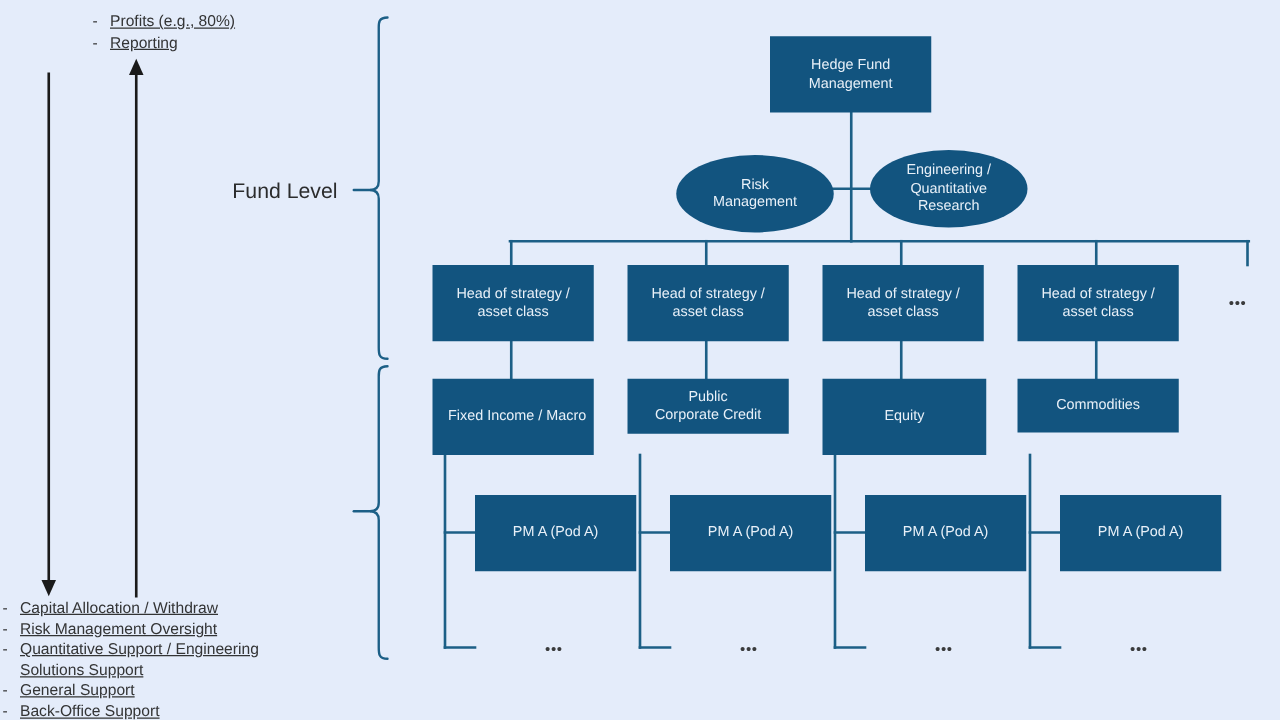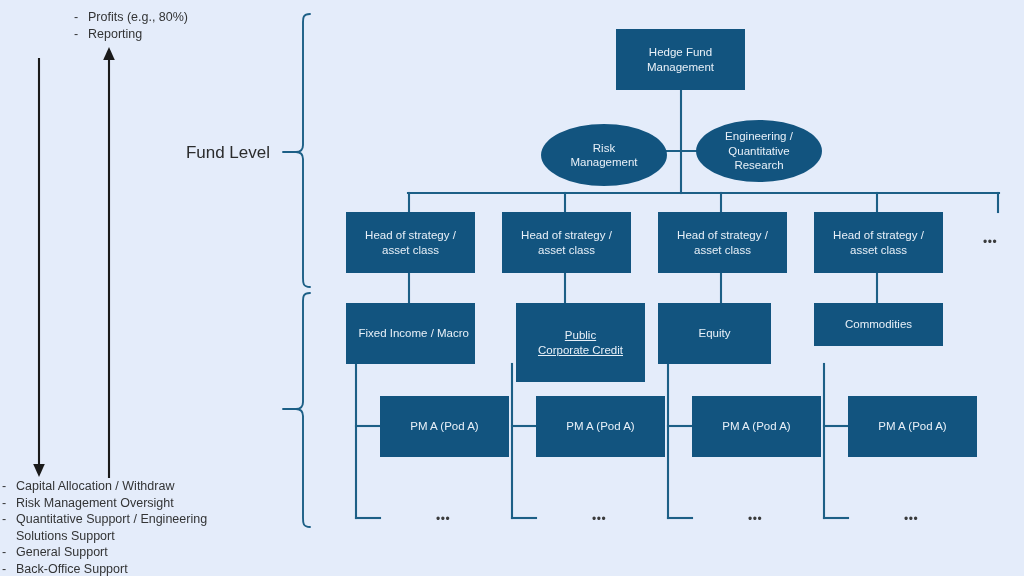--- a/index.html
+++ b/index.html
@@ -39,20 +39,21 @@
     align-items: flex-start;
   }
   .bullet-dash {
     width: 14px;
     flex: 0 0 14px;
     color: #333435;
   }
   .bullet-text {
     flex: 1 1 auto;
     white-space: pre-line;
+    text-decoration: underline;
   }
   #top-notes {
     left: 74px;
     top: 9px;
     width: 210px;
   }
   #bottom-notes {
     left: 2px;
     top: 478px;
     width: 240px;
@@ -258,25 +259,25 @@
   <div class="node" style="left:814px; top:212px; width:129px; height:61px;">
     <span class="node-label">Head of strategy /
 asset class</span>
   </div>
 
   <div class="dots" style="left:983px; top:237px;">•••</div>
 
   <div class="node" style="left:346px; top:303px; width:129px; height:61px;justify-content:flex-end;">
     <span class="node-label">Fixed Income / Macro</span>
   </div>
-  <div class="node" style="left:516px; top:303px; width:129px; height:79px;text-decoration:underline;">
+  <div class="node" style="left:502px; top:303px; width:129px; height:44px;">
     <span class="node-label">Public
 Corporate Credit</span>
   </div>
-  <div class="node" style="left:658px; top:303px; width:113px; height:61px;">
+  <div class="node" style="left:658px; top:303px; width:131px; height:61px;">
     <span class="node-label">Equity</span>
   </div>
   <div class="node" style="left:814px; top:303px; width:129px; height:43px;">
     <span class="node-label">Commodities</span>
   </div>
 
   <div class="node" style="left:380px; top:396px; width:129px; height:61px;">
     <span class="node-label">PM A (Pod A)</span>
   </div>
   <div class="node" style="left:536px; top:396px; width:129px; height:61px;">

